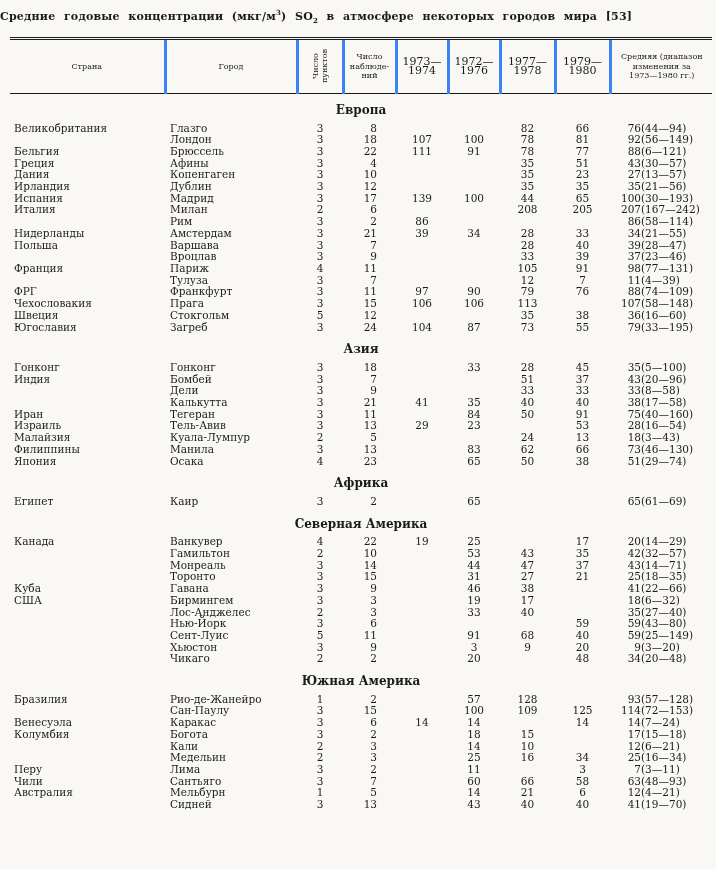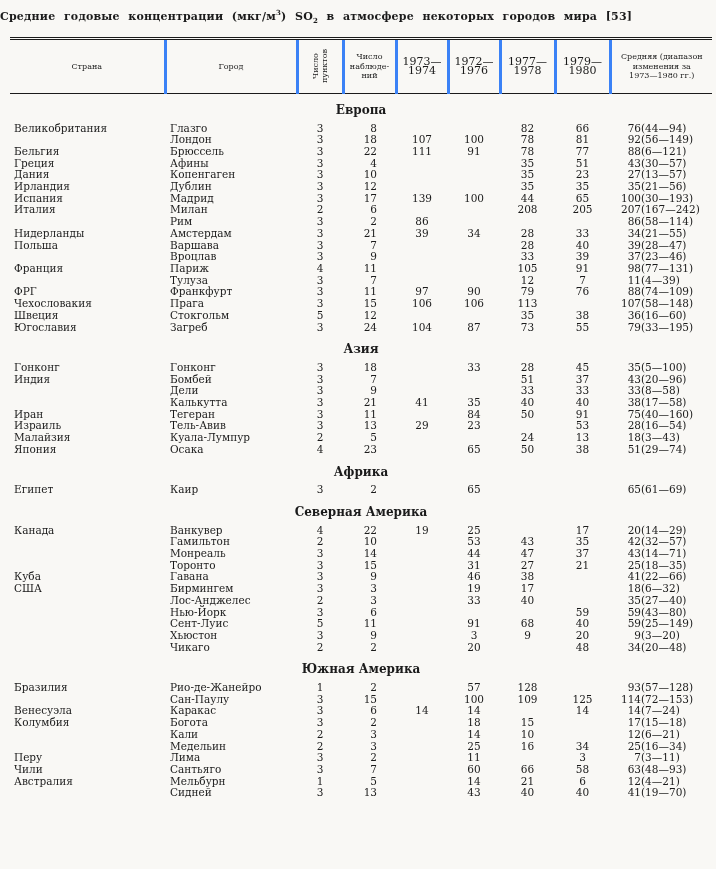--- a/index.html
+++ b/index.html
@@ -395,20 +395,31 @@
           <td class="col-city">Куала-Лумпур</td>
           <td class="col-points">2</td>
           <td class="col-obs">5</td>
           <td class="col-year"></td>
           <td class="col-year"></td>
           <td class="col-year">24</td>
           <td class="col-year">13</td>
           <td class="col-mean"><span class="avg">18</span><span class="range">(3—43)</span></td>
         </tr>
         <tr>
+          <td class="col-country">Филиппины</td>
+          <td class="col-city">Манила</td>
+          <td class="col-points">3</td>
+          <td class="col-obs">13</td>
+          <td class="col-year"></td>
+          <td class="col-year">83</td>
+          <td class="col-year">62</td>
+          <td class="col-year">66</td>
+          <td class="col-mean"><span class="avg">73</span><span class="range">(46—130)</span></td>
+        </tr>
+        <tr>
           <td class="col-country">Япония</td>
           <td class="col-city">Осака</td>
           <td class="col-points">4</td>
           <td class="col-obs">23</td>
           <td class="col-year"></td>
           <td class="col-year">65</td>
           <td class="col-year">50</td>
           <td class="col-year">38</td>
           <td class="col-mean"><span class="avg">51</span><span class="range">(29—74)</span></td>
         </tr>

